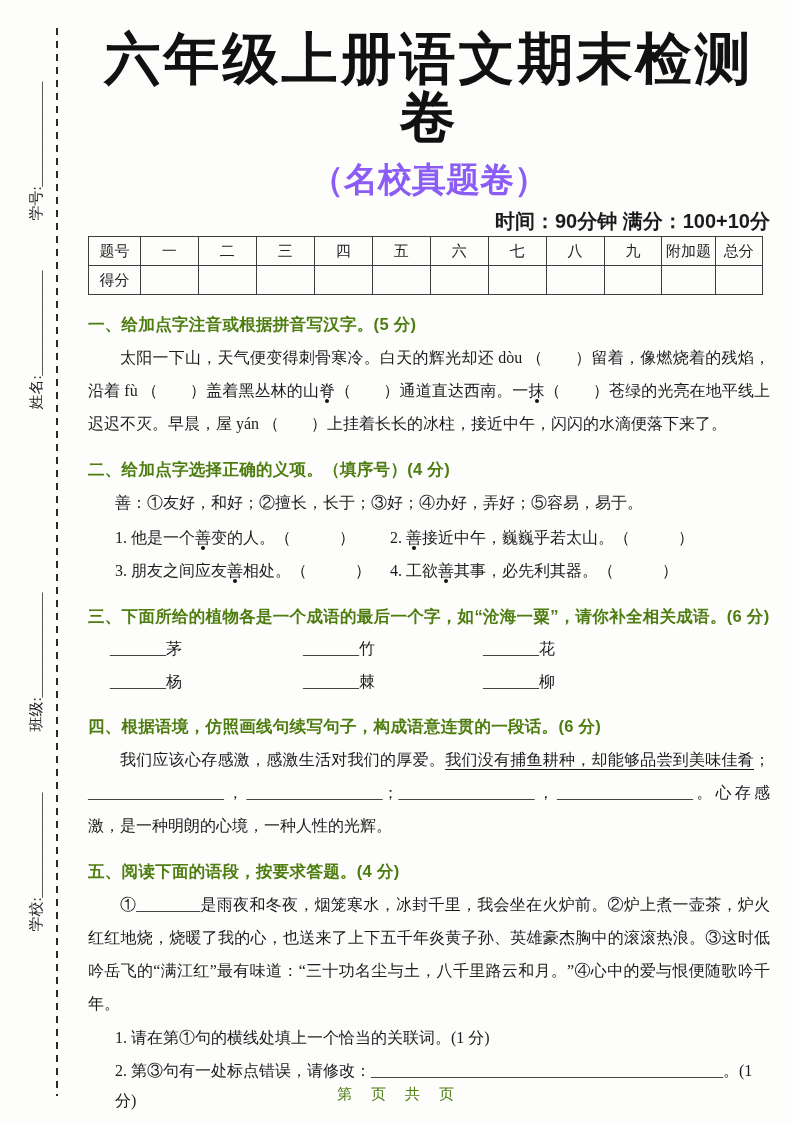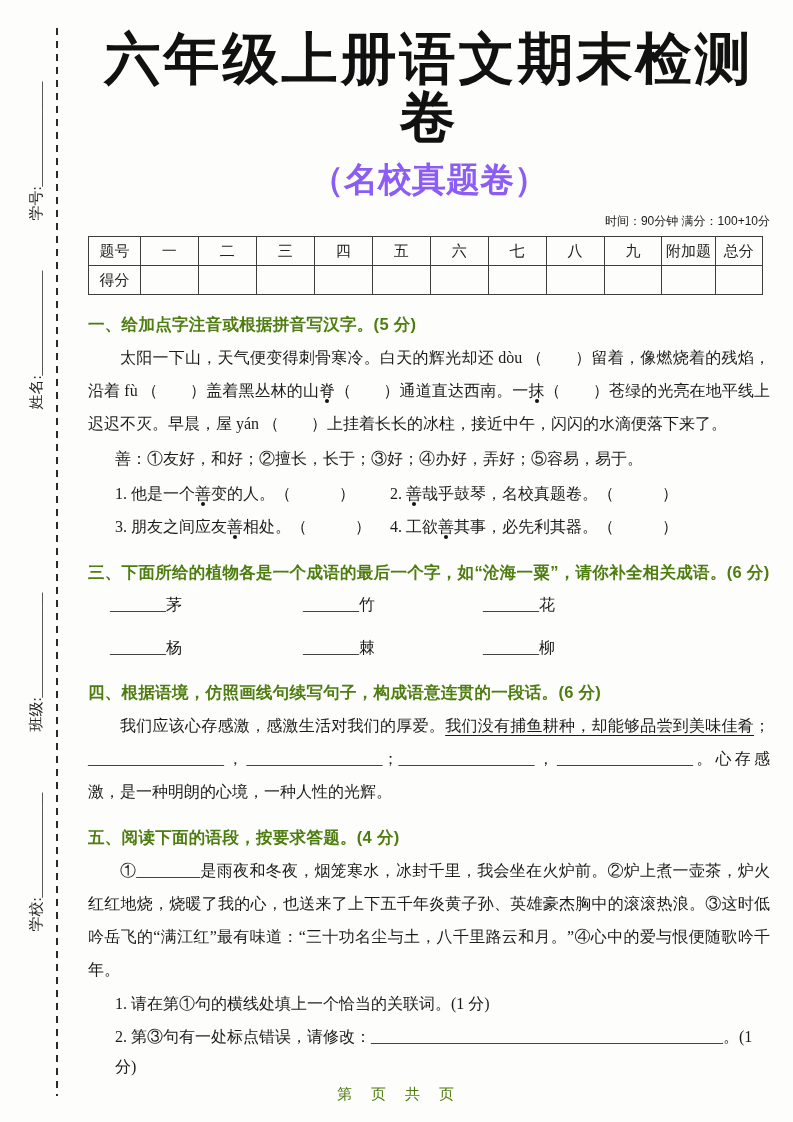--- a/index.html
+++ b/index.html
@@ -26,42 +26,42 @@
   .exam-title {
     margin:30px 0 0; text-align:center; font-family:"Liberation Sans", sans-serif;
     font-weight:900; font-size:56px; line-height:58px; letter-spacing:3px; color:#111;
   }
   .exam-subtitle {
     margin:10px 0 0; text-align:center; font-family:"Liberation Sans", sans-serif;
     font-weight:900; font-size:34px; line-height:46px; color:#8b5cf6;
   }
   .exam-meta {
     margin:8px 0 4px; text-align:right; font-family:"Liberation Sans", sans-serif;
-    font-weight:400; font-size:12px; line-height:22px;
+    font-weight:700; font-size:20px; line-height:22px;
   }
   
   table.score { border-collapse:collapse; width:675px; table-layout:fixed; }
   table.score td {
     border:1px solid #3d3d3d; height:28px; text-align:center; vertical-align:middle;
     font-size:15px; padding:0; color:#222;
   }
   col.c-first { width:7.7%; } col.c-num { width:8.6%; }
   col.c-extra { width:7.9%; } col.c-total { width:7%; }
   
   .sec h3 {
     margin:17px 0 5px; font-family:"Liberation Sans", sans-serif;
     font-weight:700; font-size:16.5px; line-height:24px; color:#4d7c0f; letter-spacing:.3px;
   }
   .para { margin:2px 0; text-align:justify; line-height:33px; }
   .indent { text-indent:2em; }
   .ind { padding-left:27px; }
   .pairs { display:grid; grid-template-columns:275px 1fr; padding-left:27px; line-height:31px; }
   .blank-grid {
     display:grid; grid-template-columns:193px 180px 1fr; padding-left:22px;
-    line-height:31px; row-gap:12px; margin-top:4px;
+    line-height:31px; row-gap:2px; margin-top:4px;
   }
   .subq { margin:3px 0; padding-left:27px; line-height:30px; }
   
   .em { position:relative; }
   .em::after {
     content:""; position:absolute; left:50%; transform:translateX(-50%);
     bottom:-4px; width:4px; height:4px; border-radius:50%; background:#111;
   }
   .u { text-decoration:underline; text-underline-offset:4px; text-decoration-thickness:1px; }
   .py { font-family:"Liberation Serif", serif; }
@@ -146,24 +146,25 @@
       </tr>
     </tbody>
       </table>
 
     <div class="sec">
       <h3>一、给加点字注音或根据拼音写汉字。(5 分)</h3>
       <p class="para indent"><span>太阳一下山，天气便变得刺骨寒冷。白天的辉光却还 </span><span class="py">dòu</span><span> （　　）留着，像燃烧着的残焰，沿着 </span><span class="py">fù</span><span> （　　）盖着黑丛林的山</span><span class="em">脊</span><span>（　　）通道直达西南。一</span><span class="em">抹</span><span>（　　）苍绿的光亮在地平线上迟迟不灭。早晨，屋 </span><span class="py">yán</span><span> （　　）上挂着长长的冰柱，接近中午，闪闪的水滴便落下来了。</span></p>
     </div>
 
     <div class="sec">
+      <h3>二、给加点字选择正确的义项。（填序号）(4 分)</h3>
       <p class="para ind">善：①友好，和好；②擅长，长于；③好；④办好，弄好；⑤容易，易于。</p>
       <div class="pairs">
         <p class="para" style="margin:0"><span>1. 他是一个</span><span class="em">善</span><span>变的人。（　　　）</span></p>
-        <p class="para" style="margin:0"><span>2. </span><span class="em">善</span><span>哉乎鼓琴，名校真题卷。（　　　）</span></p>
+        <p class="para" style="margin:0"><span>2. </span><span class="em">善</span><span>接近中午，巍巍乎若太山。（　　　）</span></p>
         <p class="para" style="margin:0"><span>3. 朋友之间应友</span><span class="em">善</span><span>相处。（　　　）</span></p>
         <p class="para" style="margin:0"><span>4. 工欲</span><span class="em">善</span><span>其事，必先利其器。（　　　）</span></p>
       </div>
     </div>
 
     <div class="sec">
       <h3>三、下面所给的植物各是一个成语的最后一个字，如“沧海一粟”，请你补全相关成语。(6 分)</h3>
       <div class="blank-grid">
         <span>_______茅</span>
         <span>_______竹</span>

